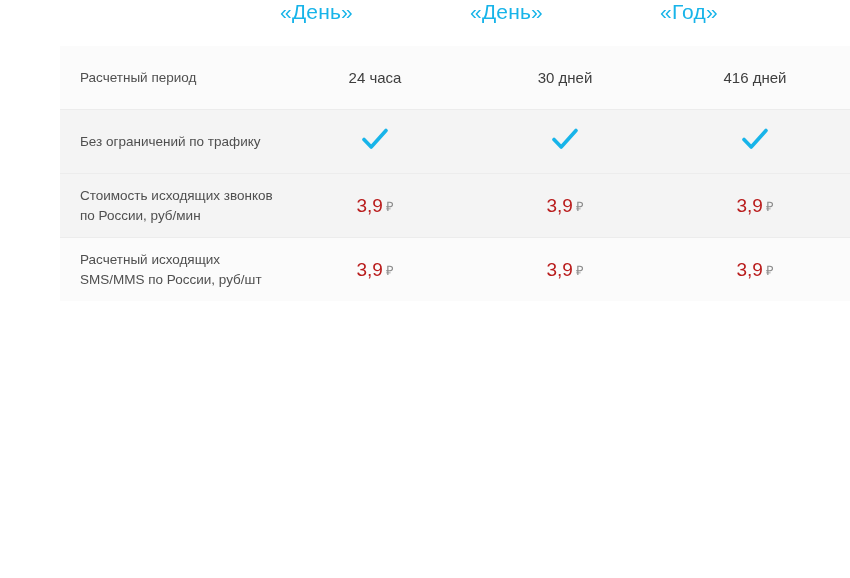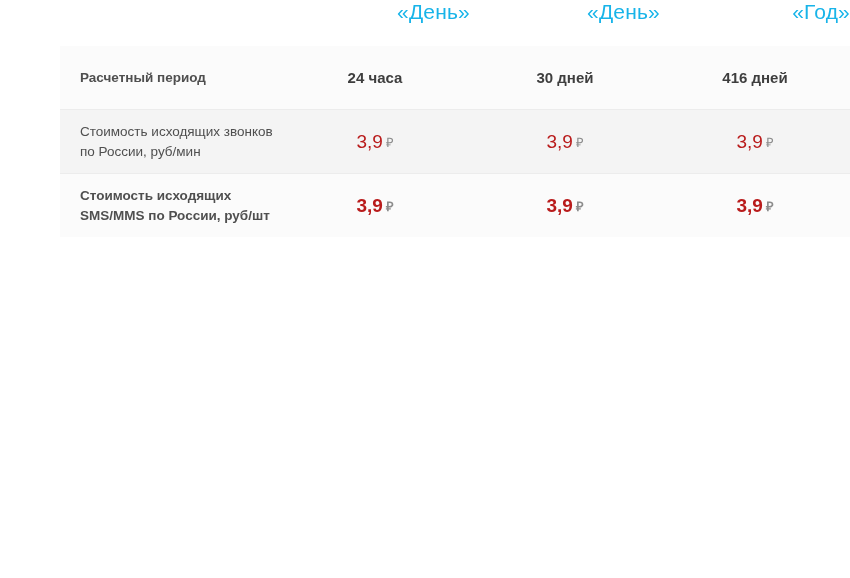--- a/index.html
+++ b/index.html
@@ -19,36 +19,36 @@
     border-collapse: collapse;
     table-layout: fixed;
   }
   .tariff-table col.c-label { width: 220px; }
   .tariff-table col.c-plan { width: 190px; }
   .tariff-table col.c-pad { width: 60px; }
 
   thead th {
     padding: 0 0 22px 0;
     font-weight: normal;
-    text-align: right;
+    text-align: left;
     vertical-align: bottom;
     background: #ffffff;
     border: none;
   }
   thead th.head-label {
     background: #ffffff;
   }
   .plan-title {
     color: #18b4e9;
     font-size: 21px;
     letter-spacing: 0.2px;
   }
 
   tbody tr.row-odd td { background: #f4f4f4; }
-  tbody tr.row-even td { background: #fbfbfb; font-weight: bold; }
+  tbody tr.row-even td { background: #fbfbfb; }
 
   tbody td {
     height: 61px;
     vertical-align: middle;
     border-bottom: 1px solid #ececec;
   }
   tbody tr:last-child td { border-bottom: none; }
 
   td.pad-left, td.pad-right {
     background: #ffffff !important;
@@ -128,26 +128,39 @@
   <tbody id="table-body">
       <tr class="row-even">
         <td class="pad-left"></td>
         <td class="feature">Расчетный период</td>
         <td class="value"><span class="period">24 часа</span></td>
         <td class="value"><span class="period">30 дней</span></td>
         <td class="value"><span class="period">416 дней</span></td>
       </tr>
       <tr class="row-odd">
         <td class="pad-left"></td>
+        <td class="feature">Без ограничений по трафику</td>
+        <td class="value"><span class="check"><svg width="26" height="22" viewBox="0 0 26 22" xmlns="http://www.w3.org/2000/svg">
+              <path d="M2 11.5 L9.2 19 L24 2.5" fill="none" stroke="#18b4e9" stroke-width="3.6" stroke-linecap="round" stroke-linejoin="round"></path>
+            </svg></span></td>
+        <td class="value"><span class="check"><svg width="26" height="22" viewBox="0 0 26 22" xmlns="http://www.w3.org/2000/svg">
+              <path d="M2 11.5 L9.2 19 L24 2.5" fill="none" stroke="#18b4e9" stroke-width="3.6" stroke-linecap="round" stroke-linejoin="round"></path>
+            </svg></span></td>
+        <td class="value"><span class="check"><svg width="26" height="22" viewBox="0 0 26 22" xmlns="http://www.w3.org/2000/svg">
+              <path d="M2 11.5 L9.2 19 L24 2.5" fill="none" stroke="#18b4e9" stroke-width="3.6" stroke-linecap="round" stroke-linejoin="round"></path>
+            </svg></span></td>
+      </tr>
+      <tr class="row-odd">
+        <td class="pad-left"></td>
         <td class="feature">Стоимость исходящих звонков по России, руб/мин</td>
         <td class="value"><span class="nowrap"><span class="cost-num">3,9</span><span class="rub">₽</span></span></td>
         <td class="value"><span class="nowrap"><span class="cost-num">3,9</span><span class="rub">₽</span></span></td>
         <td class="value"><span class="nowrap"><span class="cost-num">3,9</span><span class="rub">₽</span></span></td>
       </tr>
       <tr class="row-even">
         <td class="pad-left"></td>
-        <td class="feature">Стоимость исходящих SMS/MMS по России, руб/шт</td>
+        <td class="feature">Расчетный исходящих SMS/MMS по России, руб/шт</td>
         <td class="value"><span class="nowrap"><span class="cost-num">3,9</span><span class="rub">₽</span></span></td>
         <td class="value"><span class="nowrap"><span class="cost-num">3,9</span><span class="rub">₽</span></span></td>
         <td class="value"><span class="nowrap"><span class="cost-num">3,9</span><span class="rub">₽</span></span></td>
       </tr>
     </tbody>
 </table>
 
 </body></html>

